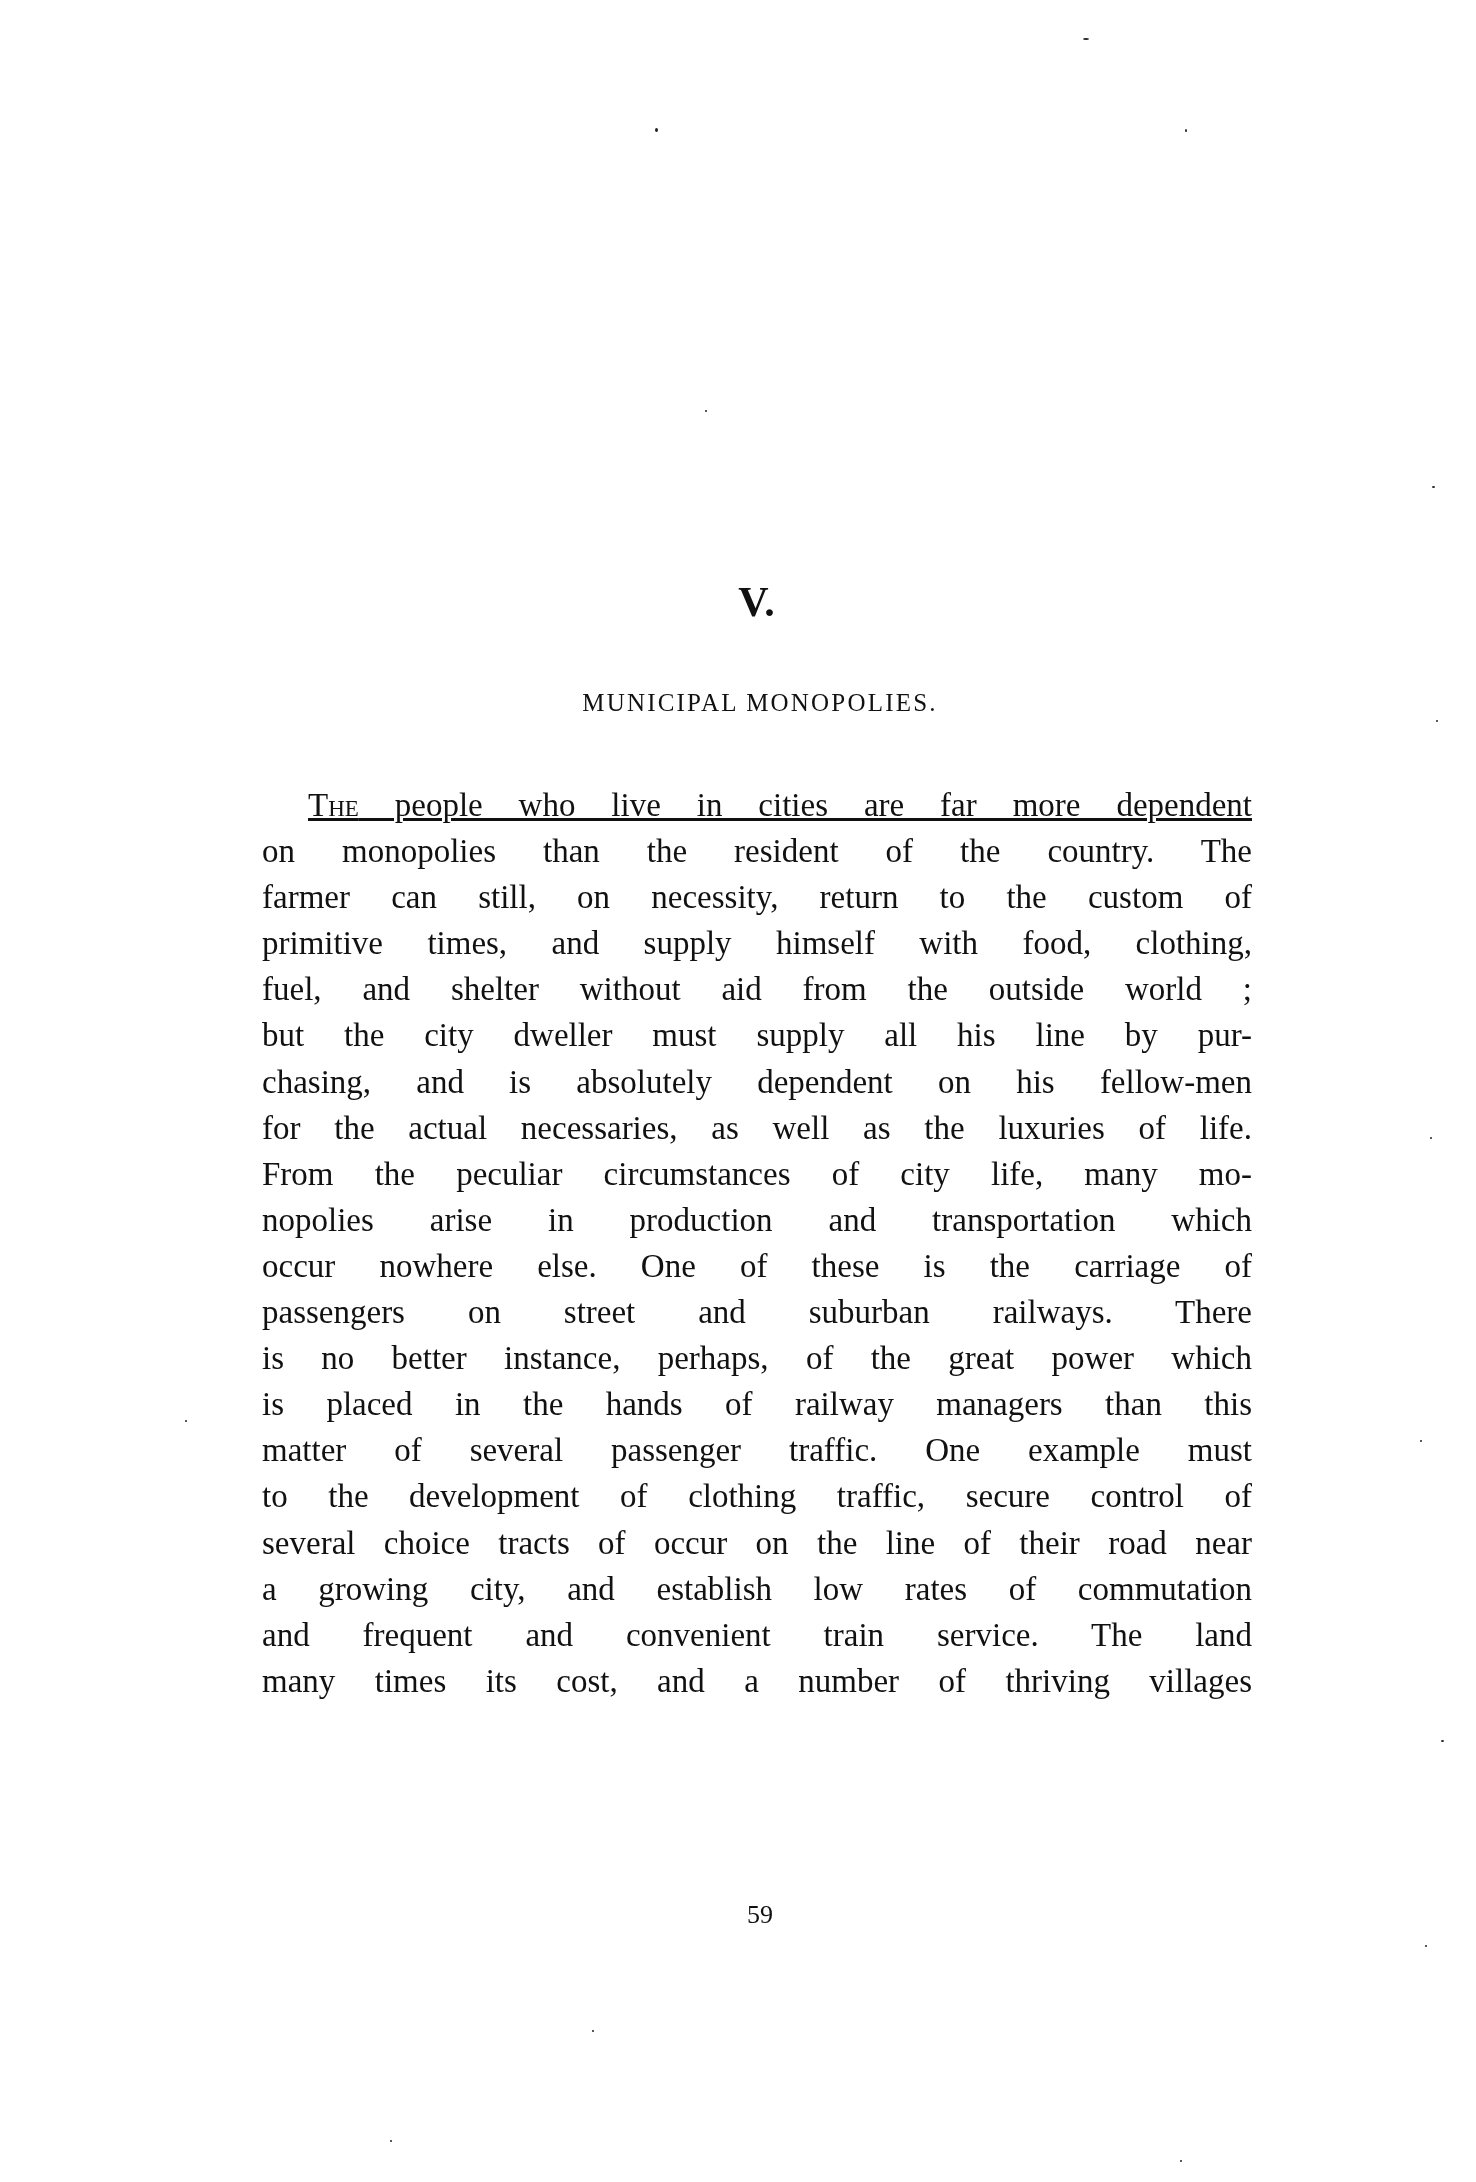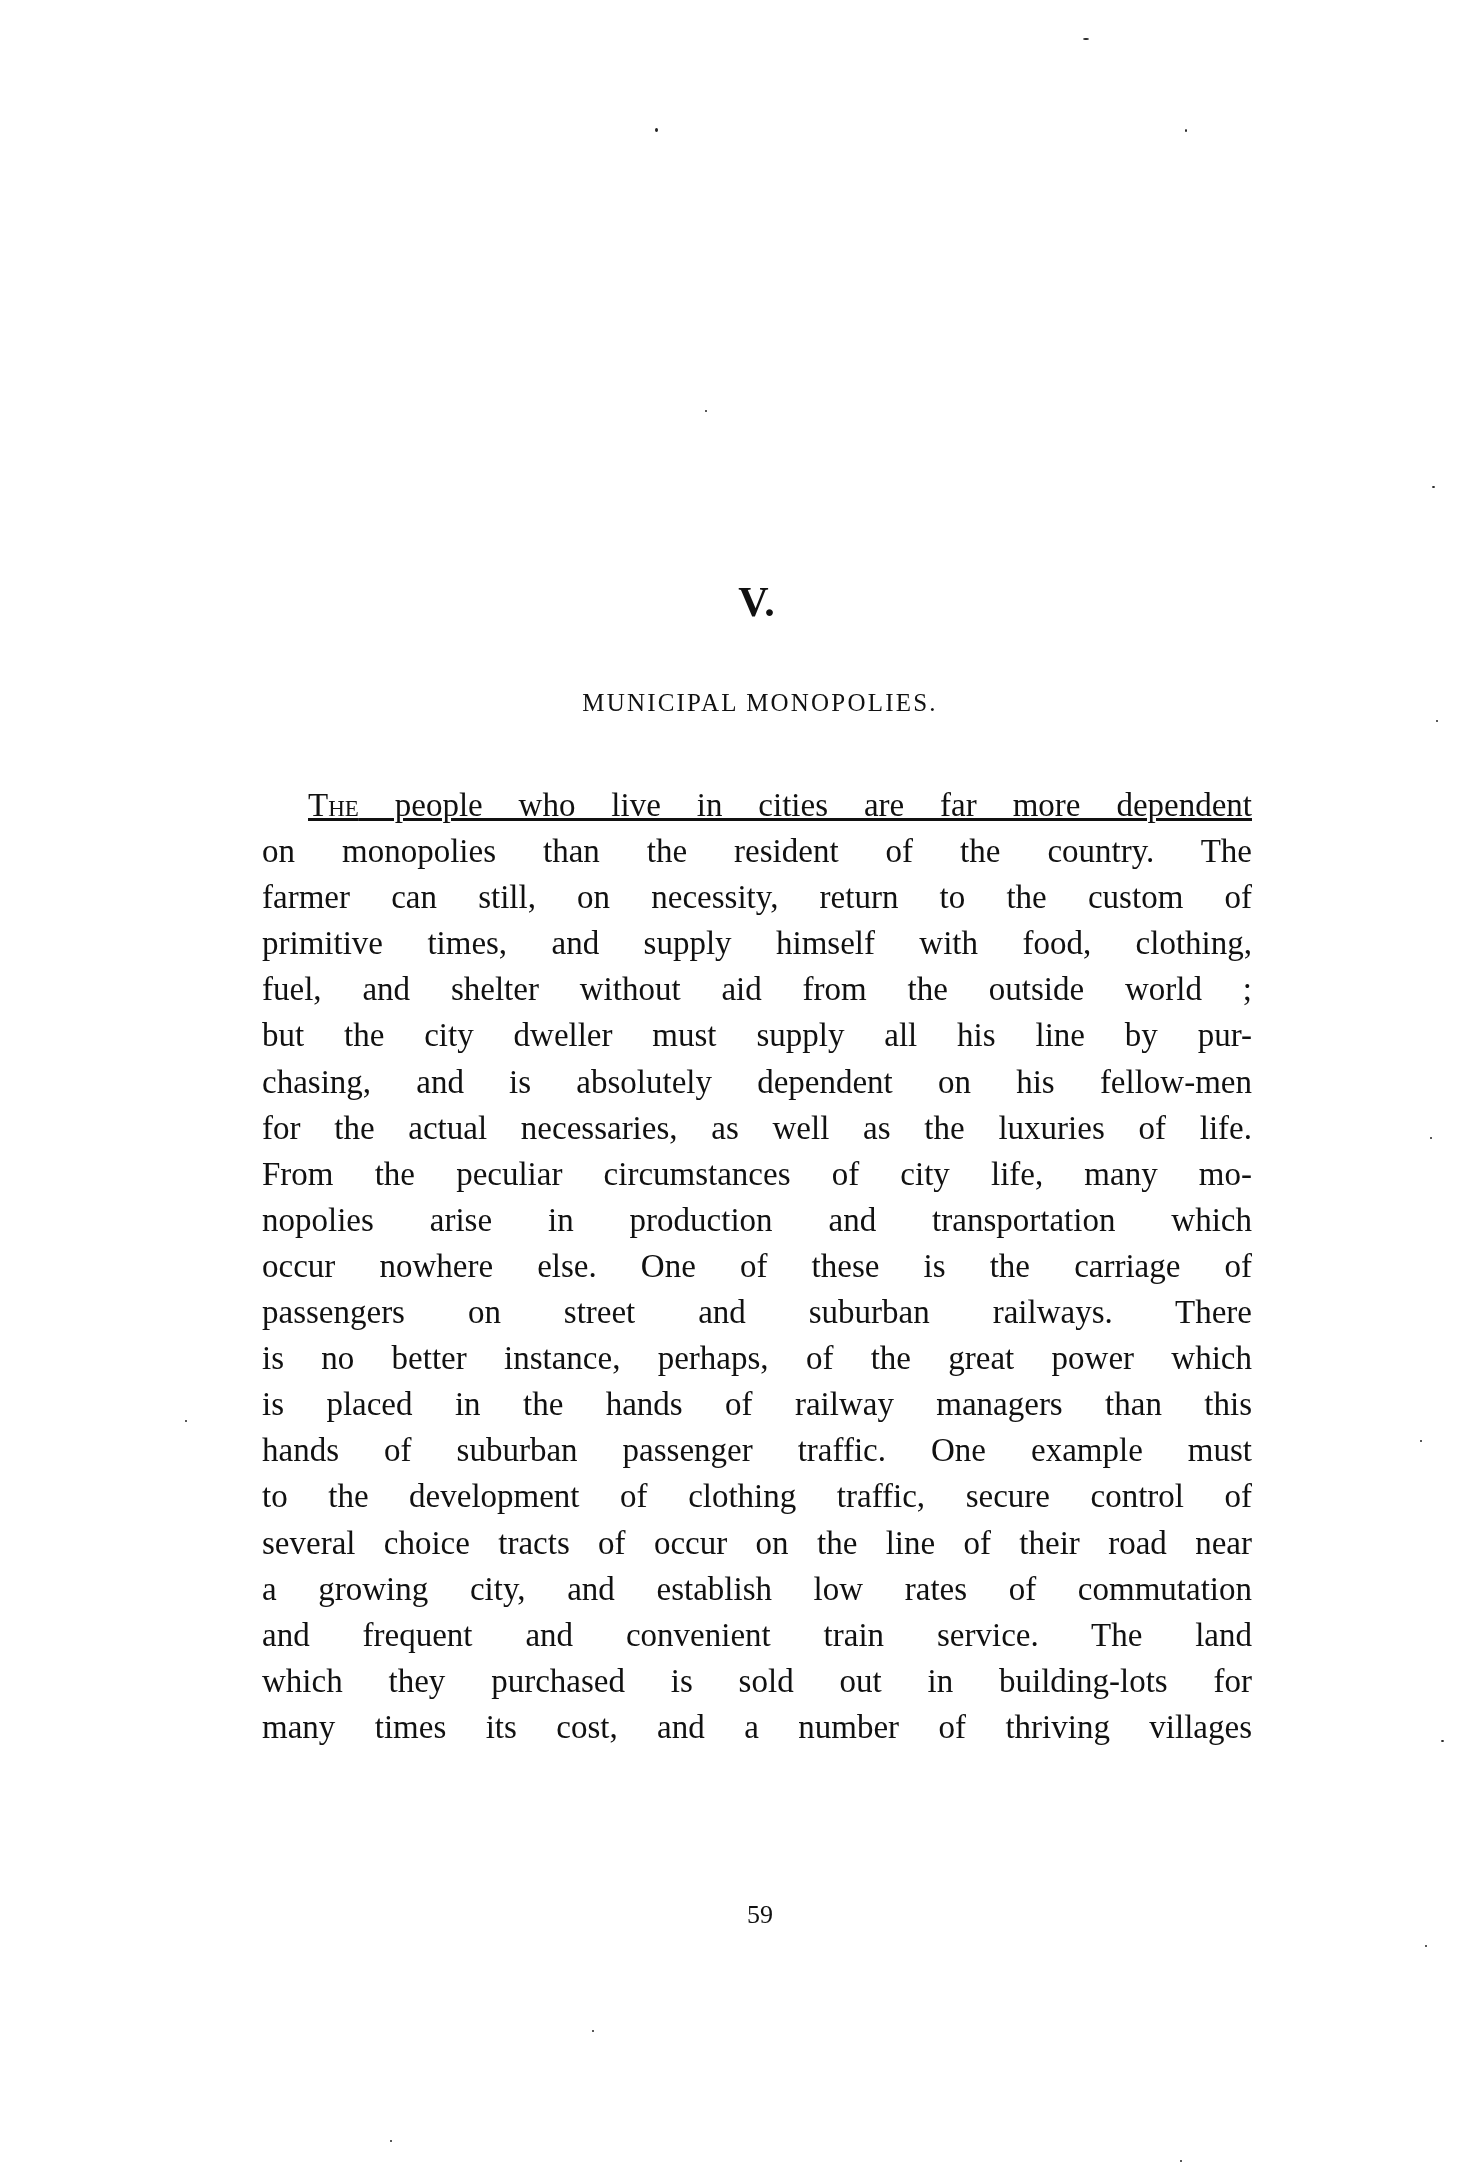--- a/index.html
+++ b/index.html
@@ -96,26 +96,25 @@
     <span class="line">fuel, and shelter without aid from the outside world ;</span>
     <span class="line">but the city dweller must supply all his line by pur-</span>
     <span class="line">chasing, and is absolutely dependent on his fellow-men</span>
     <span class="line">for the actual necessaries, as well as the luxuries of life.</span>
     <span class="line">From the peculiar circumstances of city life, many mo-</span>
     <span class="line">nopolies arise in production and transportation which</span>
     <span class="line">occur nowhere else.  One of these is the carriage of</span>
     <span class="line">passengers on street and suburban railways.  There</span>
     <span class="line">is no better instance, perhaps, of the great power which</span>
     <span class="line">is placed in the hands of railway managers than this</span>
-    <span class="line">hands of suburban passenger traffic.  One example must</span>
+    <span class="line">matter of several passenger traffic.  One example must</span>
     <span class="line">to the development of clothing traffic, secure control of</span>
     <span class="line">several choice tracts of occur on the line of their road near</span>
     <span class="line">a growing city, and establish low rates of commutation</span>
     <span class="line">and frequent and convenient train service.  The land</span>
-    <span class="line">which they purchased is sold out in building-lots for</span>
     <span class="line">many times its cost, and a number of thriving villages</span>
   </div>
 
   <div class="page-number">59</div>
 
   <span class="speck" style="left:655px;top:128px;width:3px;height:4px;"></span>
   <span class="speck" style="left:1083px;top:38px;width:6px;height:2px;"></span>
   <span class="speck" style="left:1185px;top:129px;width:2px;height:3px;"></span>
   <span class="speck" style="left:705px;top:410px;width:2px;height:2px;"></span>
   <span class="speck" style="left:1436px;top:720px;width:2px;height:2px;"></span>

